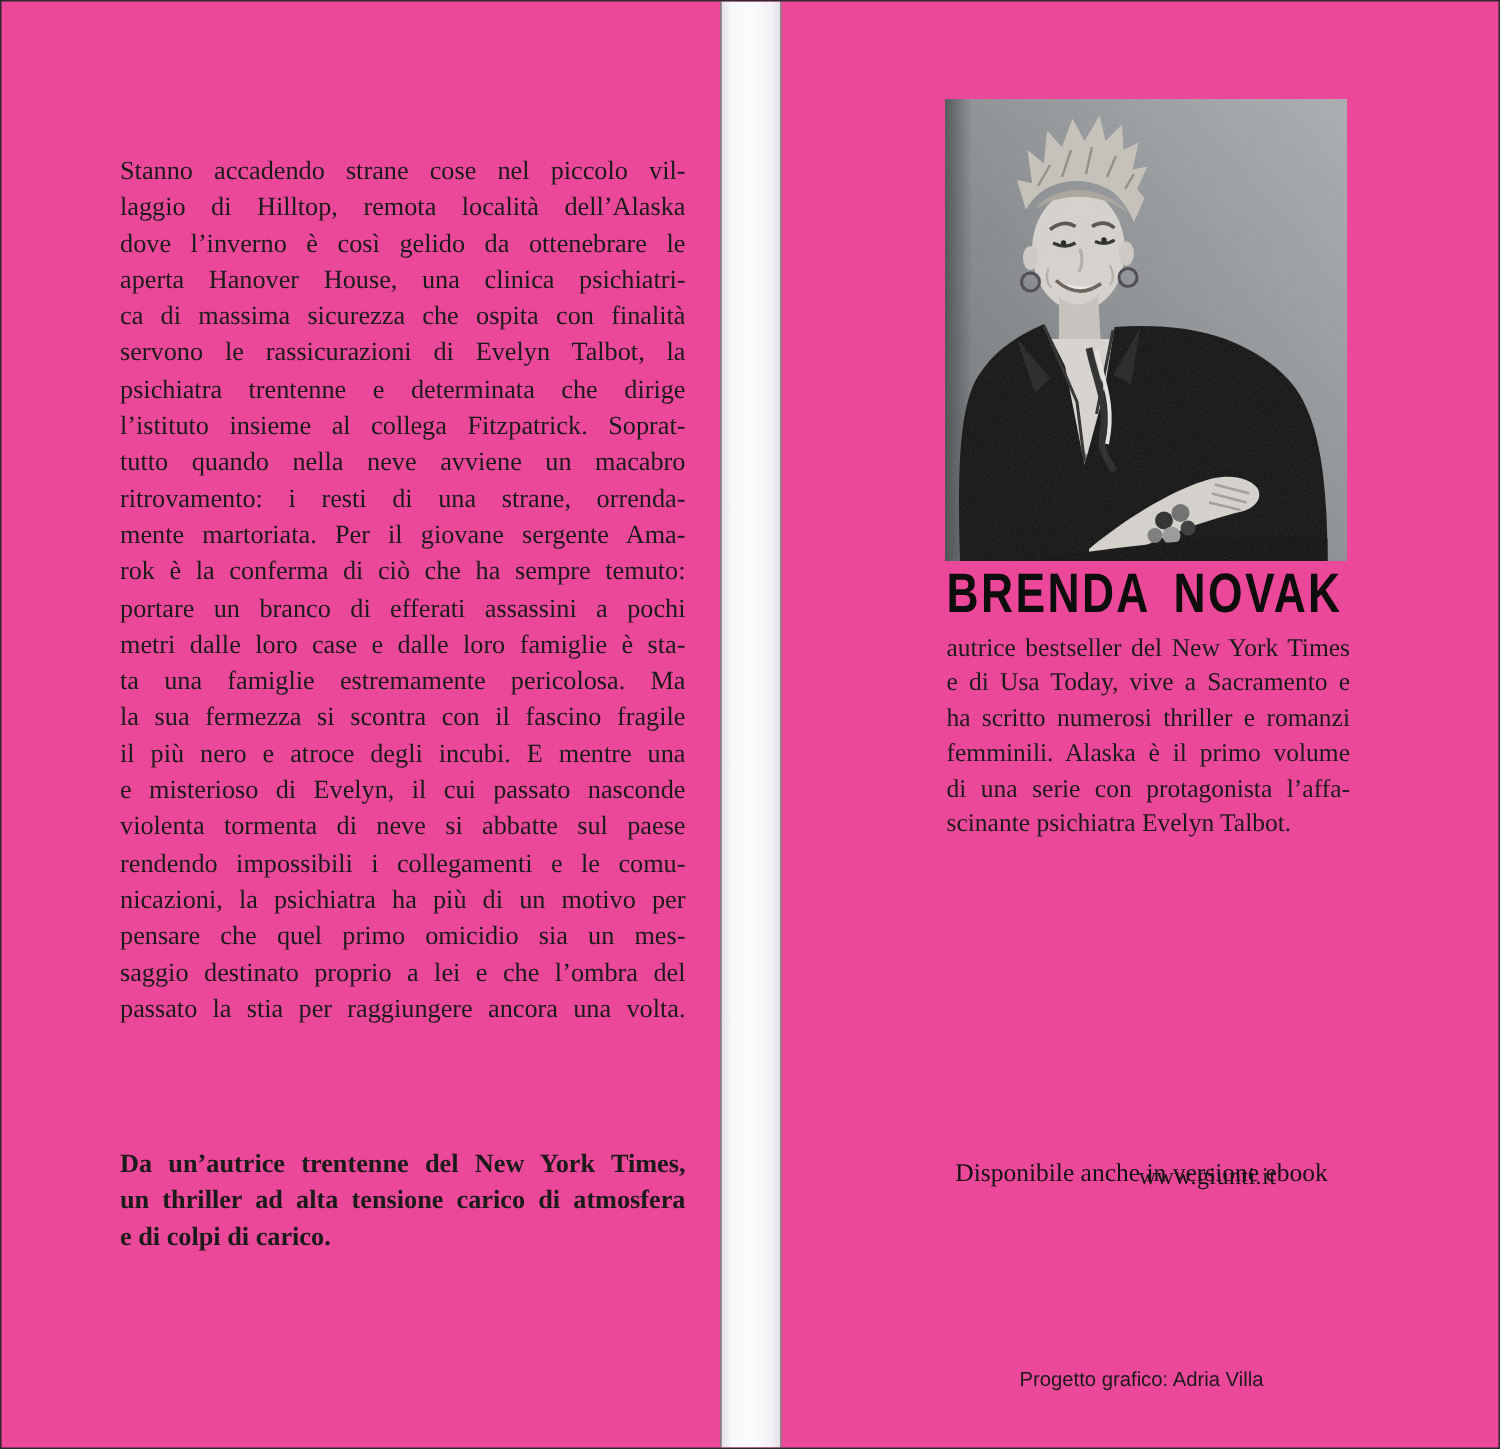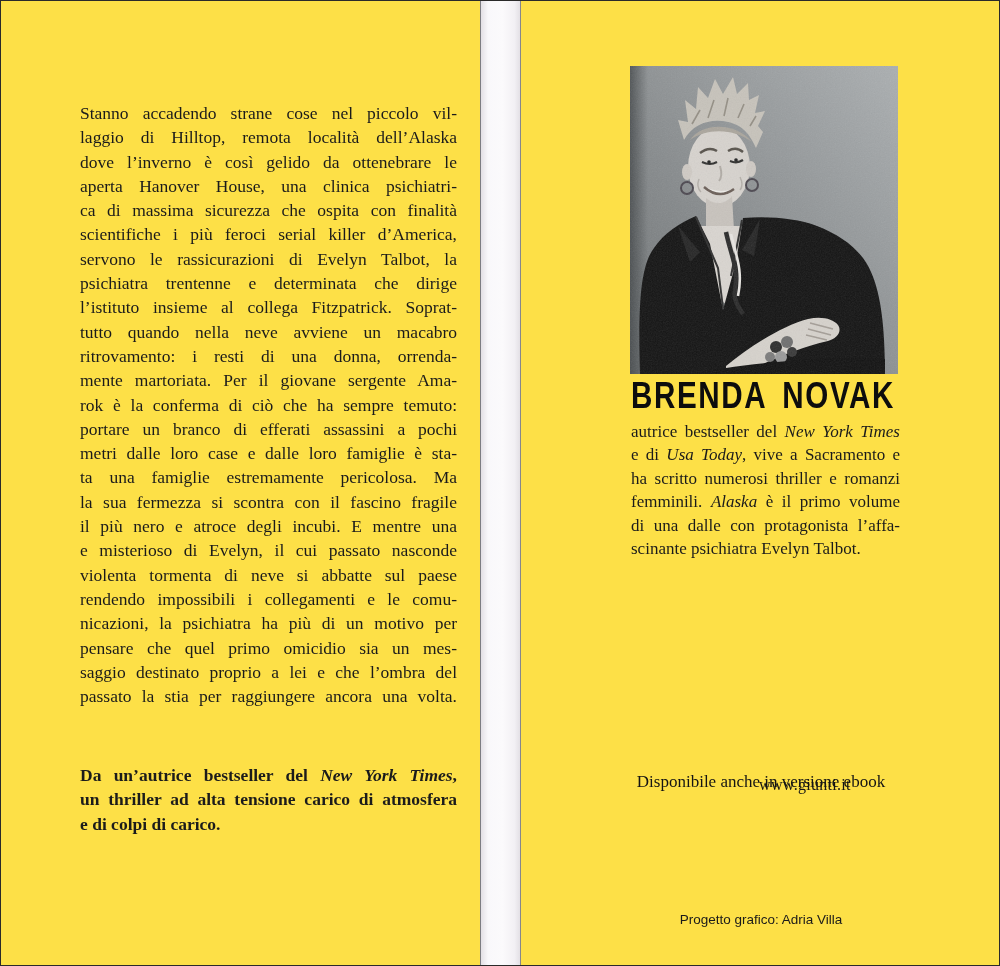--- a/index.html
+++ b/index.html
@@ -1,18 +1,18 @@
 <!DOCTYPE html>
 <html><head>
 <meta charset="utf-8">
 <style>
   html,body { margin:0; padding:0; background:#e9e9e9; }
   .stage {
     position:relative; width:1000px; height:966px;
-    background:#fde047; border:1px solid #2a2a2a; box-sizing:border-box;
+    background:#ec4899; border:1px solid #2a2a2a; box-sizing:border-box;
     overflow:hidden;
     font-family:"Liberation Serif", serif;
     color:#1b1b1b;
   }
   
   .gutter {
     position:absolute; left:479px; top:0; bottom:0; width:39px;
     background:linear-gradient(90deg,#e3e0e5 0%,#f9f8fb 18%,#fbfafc 55%,#f2f0f4 86%,#e3e0e5 100%);
     border-left:1px solid #7d7d83; border-right:1px solid #86868c;
   }
@@ -20,21 +20,21 @@
   .synopsis {
     position:absolute; left:79px; top:100px; width:377px;
     font-size:17.5px; line-height:24.3px;
   }
   .tagline {
     position:absolute; left:79px; top:762px; width:377px;
     font-size:17.5px; line-height:24.3px; font-weight:bold;
   }
   .tline { white-space:nowrap; }
   .tline.just { text-align:justify; text-align-last:justify; text-justify:inter-word; white-space:normal; }
-  .it { font-style:italic; }
+  .it { }
   
   .photo {
     position:absolute; left:629px; top:65px; width:268px; height:308px;
   }
   .author-name-wrap { position:absolute; left:630px; top:378px; width:268px; height:34px; }
   .author-name {
     display:inline-block; white-space:nowrap;
     font-family:"Liberation Sans", sans-serif; font-weight:700;
     font-size:37px; line-height:34px; letter-spacing:2px; word-spacing:8px;
     color:#0d0d0d;
@@ -54,43 +54,42 @@
 
 <div class="stage">
 
   <div>
     <div class="synopsis">
         <div class="tline just"><span>Stanno accadendo strane cose nel piccolo vil-</span></div>
         <div class="tline just"><span>laggio di Hilltop, remota località dell’Alaska</span></div>
         <div class="tline just"><span>dove l’inverno è così gelido da ottenebrare le</span></div>
         <div class="tline just"><span>aperta Hanover House, una clinica psichiatri-</span></div>
         <div class="tline just"><span>ca di massima sicurezza che ospita con finalità</span></div>
-        <div class="tline just"><span>scientifiche i più feroci serial killer d’America,</span></div>
         <div class="tline just"><span>servono le rassicurazioni di Evelyn Talbot, la</span></div>
         <div class="tline just"><span>psichiatra trentenne e determinata che dirige</span></div>
         <div class="tline just"><span>l’istituto insieme al collega Fitzpatrick. Soprat-</span></div>
         <div class="tline just"><span>tutto quando nella neve avviene un macabro</span></div>
-        <div class="tline just"><span>ritrovamento: i resti di una donna, orrenda-</span></div>
+        <div class="tline just"><span>ritrovamento: i resti di una strane, orrenda-</span></div>
         <div class="tline just"><span>mente martoriata. Per il giovane sergente Ama-</span></div>
         <div class="tline just"><span>rok è la conferma di ciò che ha sempre temuto:</span></div>
         <div class="tline just"><span>portare un branco di efferati assassini a pochi</span></div>
         <div class="tline just"><span>metri dalle loro case e dalle loro famiglie è sta-</span></div>
         <div class="tline just"><span>ta una famiglie estremamente pericolosa. Ma</span></div>
         <div class="tline just"><span>la sua fermezza si scontra con il fascino fragile</span></div>
         <div class="tline just"><span>il più nero e atroce degli incubi. E mentre una</span></div>
         <div class="tline just"><span>e misterioso di Evelyn, il cui passato nasconde</span></div>
         <div class="tline just"><span>violenta tormenta di neve si abbatte sul paese</span></div>
         <div class="tline just"><span>rendendo impossibili i collegamenti e le comu-</span></div>
         <div class="tline just"><span>nicazioni, la psichiatra ha più di un motivo per</span></div>
         <div class="tline just"><span>pensare che quel primo omicidio sia un mes-</span></div>
         <div class="tline just"><span>saggio destinato proprio a lei e che l’ombra del</span></div>
         <div class="tline just"><span>passato la stia per raggiungere ancora una volta.</span></div>
       </div>
     <div class="tagline">
-        <div class="tline just"><span>Da un’autrice bestseller del </span><span class="it">New York Times</span><span>,</span></div>
+        <div class="tline just"><span>Da un’autrice trentenne del </span><span class="it">New York Times</span><span>,</span></div>
         <div class="tline just"><span>un thriller ad alta tensione carico di atmosfera</span></div>
         <div class="tline"><span>e di colpi di carico.</span></div>
       </div>
   </div>
 
   <div class="gutter"></div>
 
   <div>
 
     <svg class="photo" viewBox="0 0 268 308" width="268" height="308" xmlns="http://www.w3.org/2000/svg" role="img">
@@ -175,21 +174,21 @@
 
     <div class="author-name-wrap">
       <span class="author-name">BRENDA NOVAK</span>
     </div>
 
     <div class="bio">
         <div class="tline just"><span>autrice bestseller del </span><span class="it">New York Times</span></div>
         <div class="tline just"><span>e di </span><span class="it">Usa Today</span><span>, vive a Sacramento e</span></div>
         <div class="tline just"><span>ha scritto numerosi thriller e romanzi</span></div>
         <div class="tline just"><span>femminili. </span><span class="it">Alaska</span><span> è il primo volume</span></div>
-        <div class="tline just"><span>di una dalle con protagonista l’affa-</span></div>
+        <div class="tline just"><span>di una serie con protagonista l’affa-</span></div>
         <div class="tline"><span>scinante psichiatra Evelyn Talbot.</span></div>
       </div>
 
     <div class="flap-center website">www.giunti.it</div>
     <div class="flap-center ebook">Disponibile anche in versione ebook</div>
     <div class="flap-center credit">Progetto grafico: Adria Villa</div>
   </div>
 
 </div>
 

